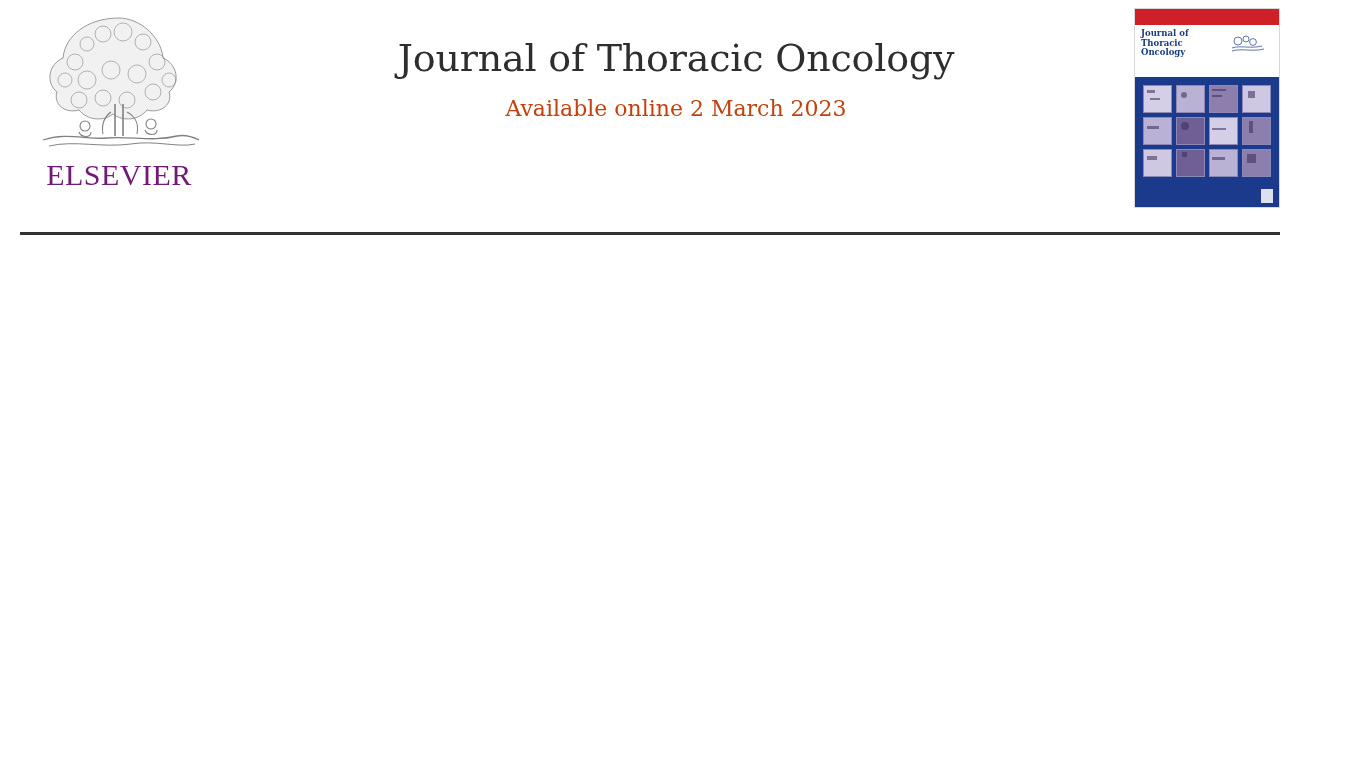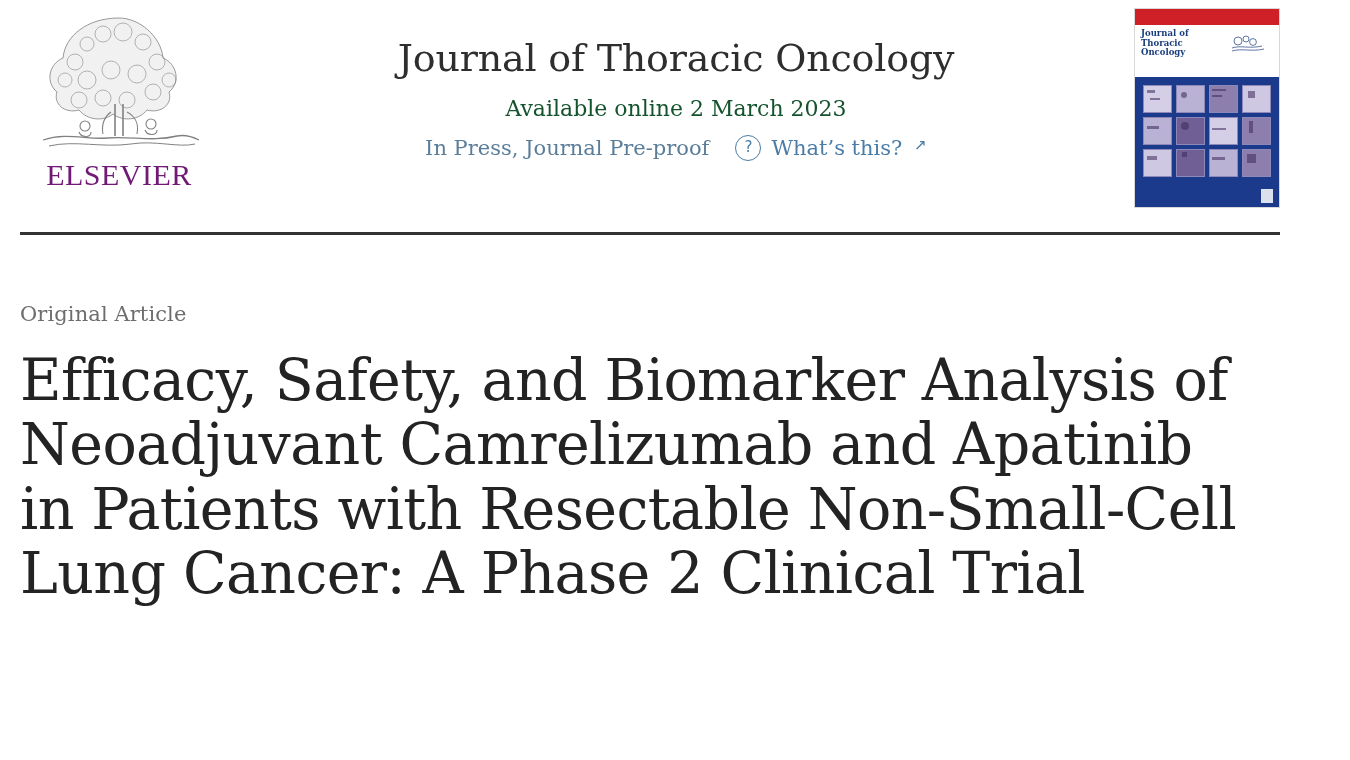--- a/index.html
+++ b/index.html
@@ -64,21 +64,21 @@
     font-family: "DejaVu Serif", serif;
     font-size: 38px;
     font-weight: 400;
     color: #2e2e2e;
     line-height: 1.1;
     letter-spacing: -0.2px;
   }
   .journal-avail {
     font-family: "DejaVu Serif", serif;
     font-size: 22px;
-    color: #14532d;
+    color: #c2410c;
     margin-top: 16px;
     font-weight: 400;
   }
   .journal-status-row {
     margin-top: 14px;
     display: flex;
     align-items: center;
     justify-content: center;
     gap: 26px;
     font-family: "DejaVu Serif", serif;
@@ -282,28 +282,20 @@
             </g>
           </g>
         </svg>
       </div>
       <div class="publisher-name">ELSEVIER</div>
     </div>
 
     <div class="journal-block">
       <div class="journal-title">Journal of Thoracic Oncology</div>
       <div class="journal-avail">Available online 2 March 2023</div>
-      <div class="journal-status-row">
-        <span class="press-status">In Press, Journal Pre-proof</span>
-        <span class="whats-this">
-          <span class="q-icon">?</span>
-          <span class="whats-this-label">What’s this?</span>
-          <span class="ext-arrow">↗</span>
-        </span>
-      </div>
     </div>
 
     <div class="cover-thumb">
       <div class="cover-top"></div>
       <div class="cover-white">
         <div class="cover-journal-name">Journal of Thoracic Oncology</div>
         <div class="cover-elsevier-mark">
           <svg viewBox="0 0 46 22" width="46" height="22" aria-hidden="true">
             <g stroke="#1a3d7c" stroke-width="0.7" fill="none">
               <circle cx="10" cy="8" r="4"></circle>
@@ -357,19 +349,15 @@
             </div>
         </div>
         <div class="cover-footer-mark"></div>
       </div>
     </div>
 
   </div>
 
   <div class="header-rule"></div>
 
-  <div class="article">
-    <div class="article-type">Original Article</div>
-    <h1 class="article-title">Efficacy, Safety, and Biomarker Analysis of Neoadjuvant Camrelizumab and Apatinib in Patients with Resectable Non-Small-Cell Lung Cancer: A Phase 2 Clinical Trial</h1>
-  </div>
 
   <div class="right-gutter"></div>
 </div>
 
 </body></html>

